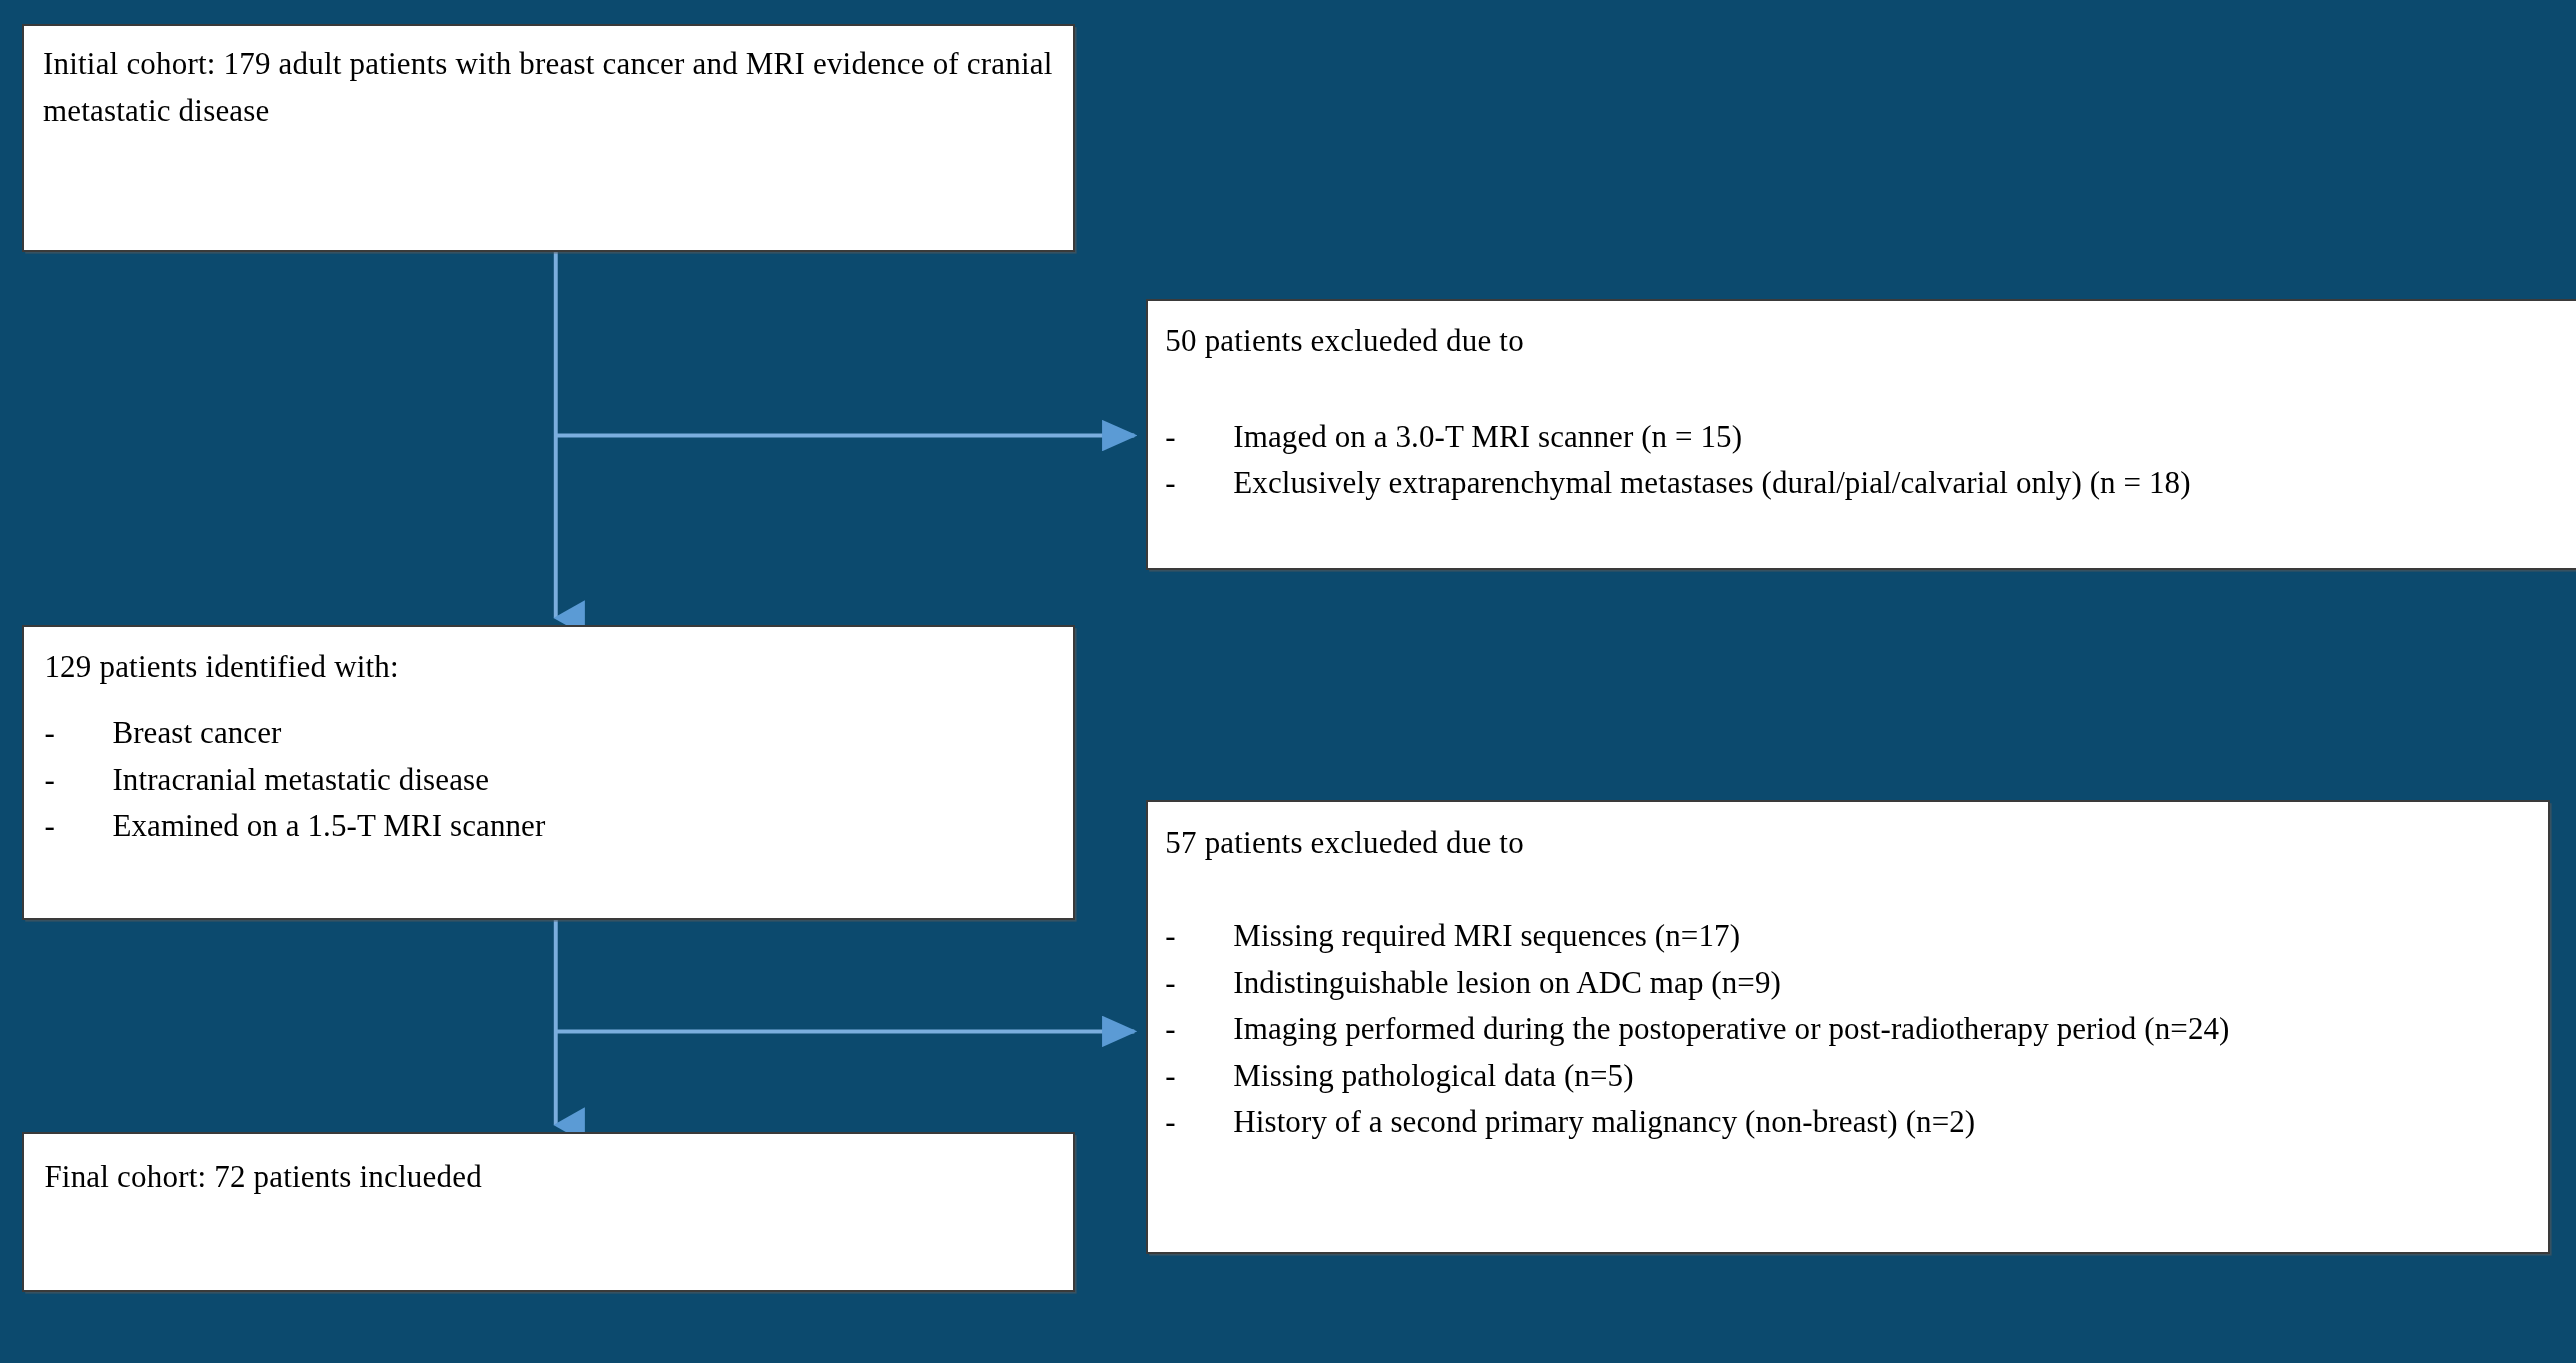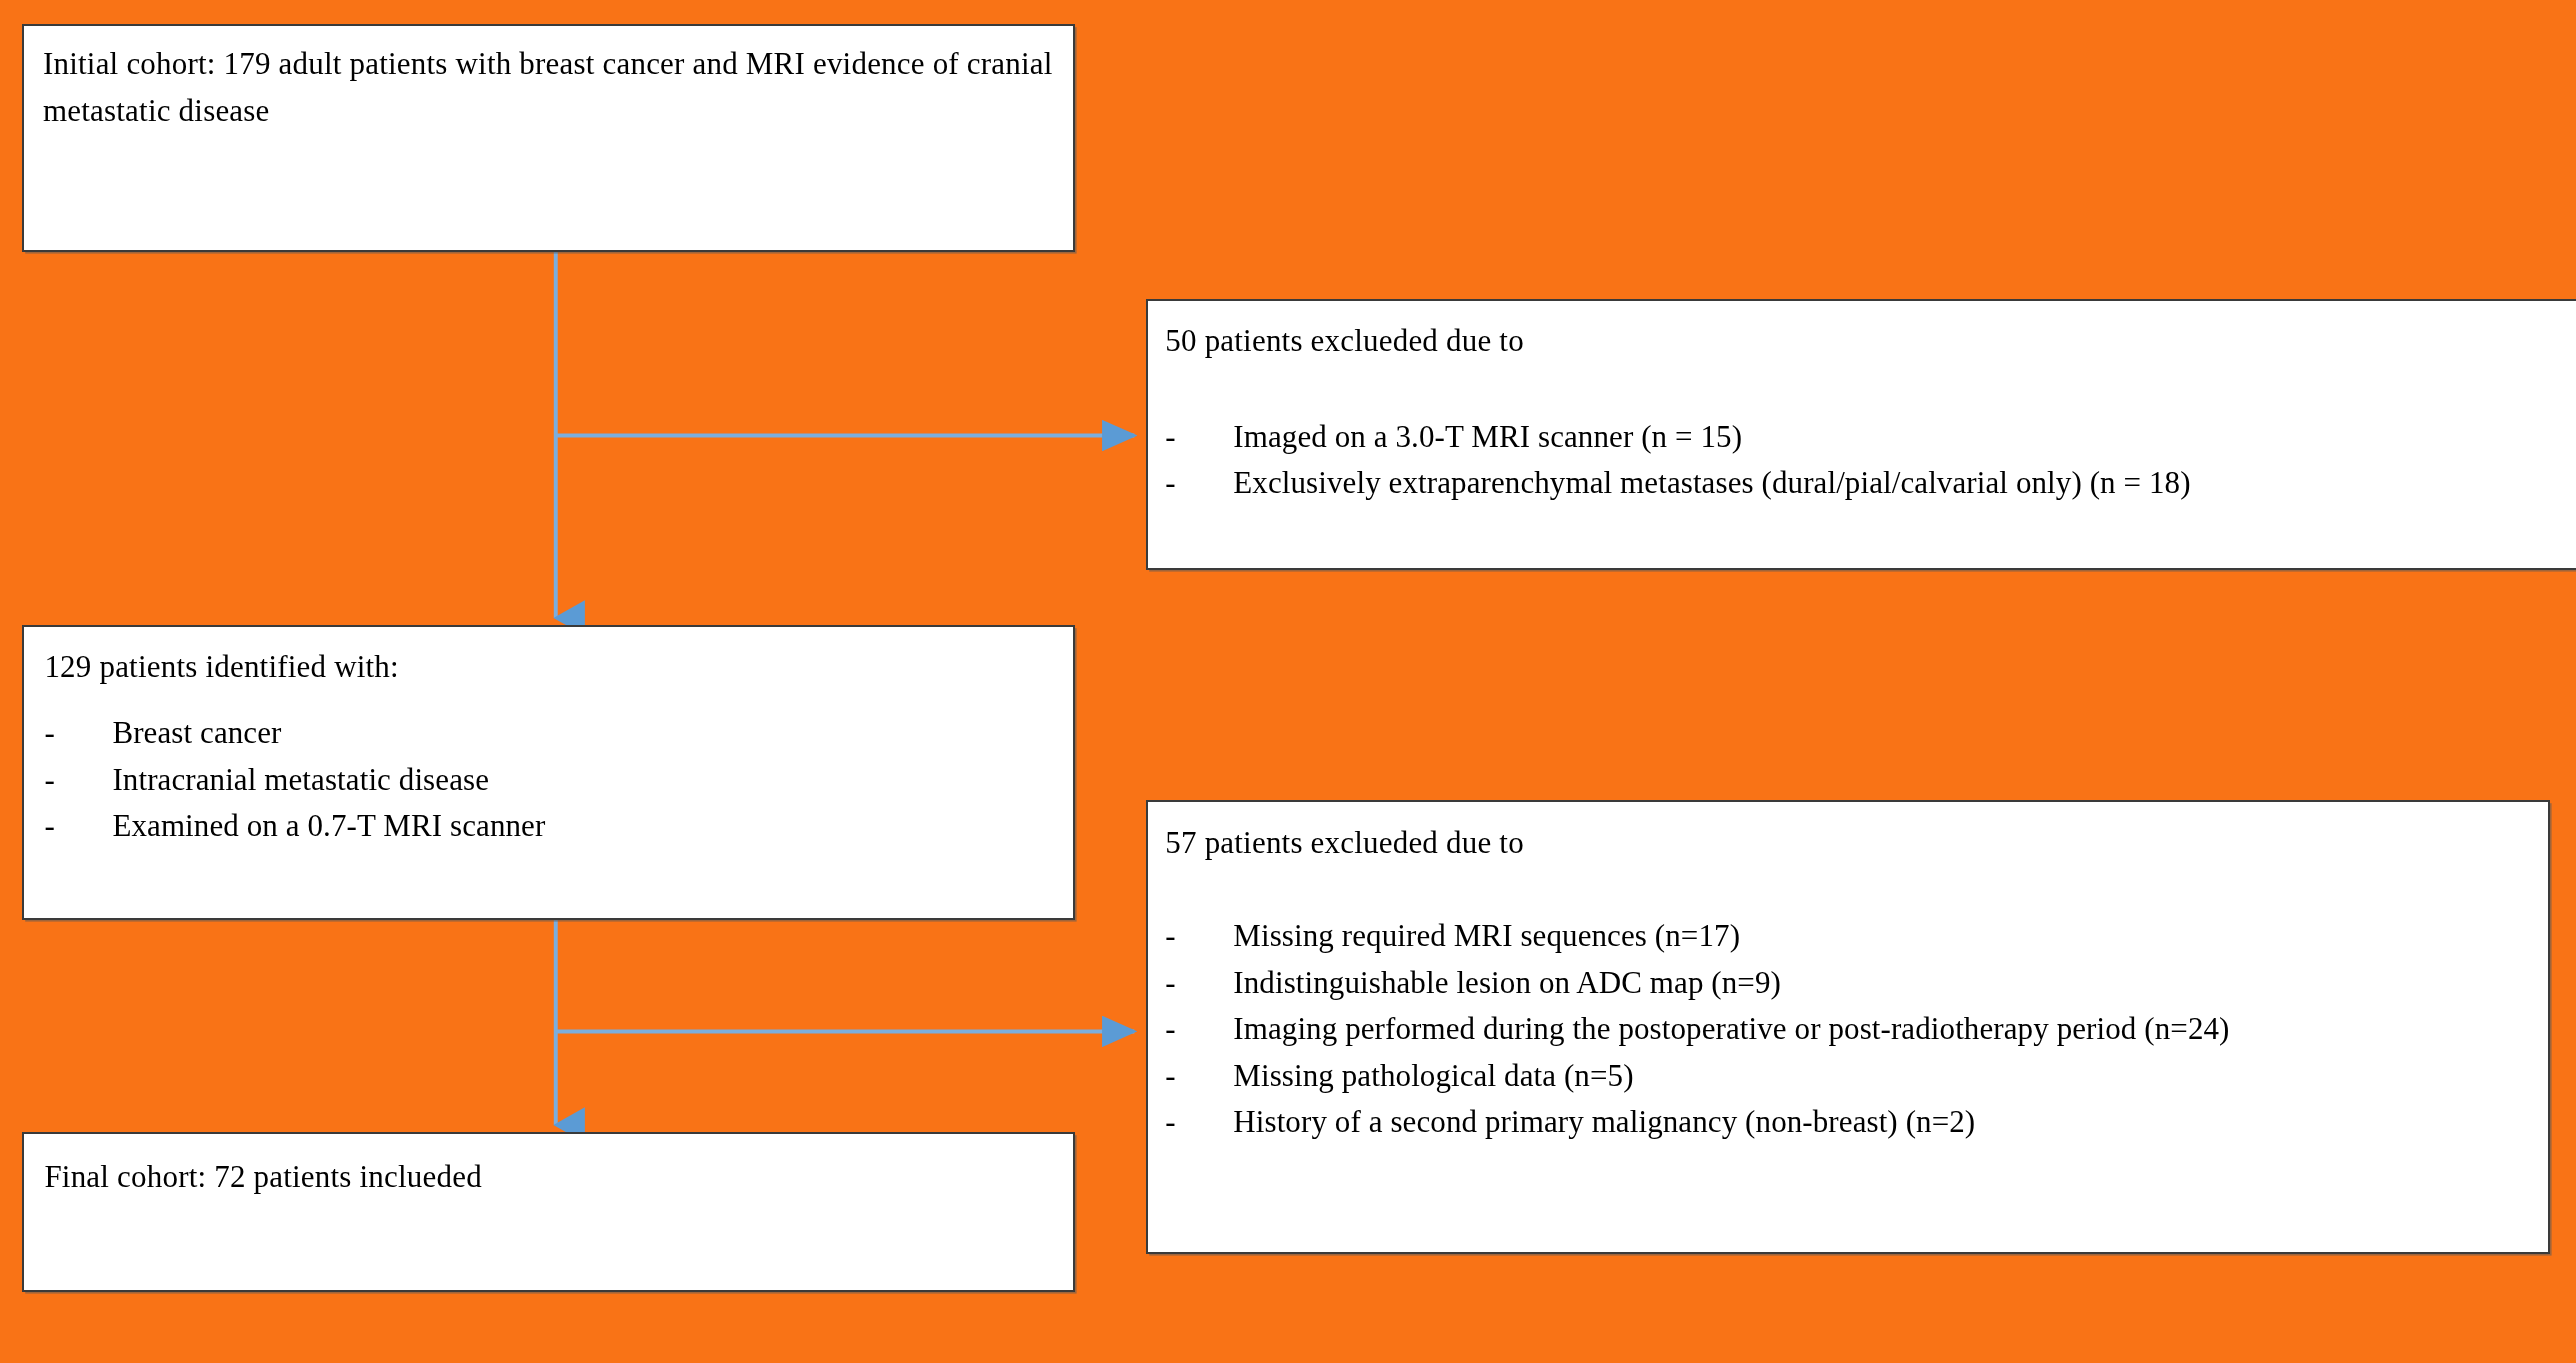--- a/index.html
+++ b/index.html
@@ -9,21 +9,21 @@
     background: #ffffff;
   }
   body {
     font-family: "Liberation Serif", "DejaVu Serif", serif;
     color: #000000;
   }
   #canvas {
     position: relative;
     width: 2576px;
     height: 1364px;
-    background: #f97316;
+    background: #0c4a6e;
     overflow: hidden;
   }
   .flow-box {
     position: absolute;
     box-sizing: border-box;
     background: #ffffff;
     border: 2.4px solid #3a3a3a;
     box-shadow: 2.4px 2.4px 0 -0.8px rgba(90,90,90,0.55);
   }
   .box-title {
@@ -141,21 +141,21 @@
         <li class="bullet-row">
           <span class="bullet-mark">-</span>
           <span class="bullet-text">Breast cancer</span>
         </li>
         <li class="bullet-row">
           <span class="bullet-mark">-</span>
           <span class="bullet-text">Intracranial metastatic disease</span>
         </li>
         <li class="bullet-row">
           <span class="bullet-mark">-</span>
-          <span class="bullet-text">Examined on a 0.7-T MRI scanner</span>
+          <span class="bullet-text">Examined on a 1.5-T MRI scanner</span>
         </li>
       </ul>
     </div>
   </div>
 
   <div class="flow-box" id="box-final-cohort">
     <div class="inner">
       <div class="box-title">Final cohort: 72 patients inclueded</div>
     </div>
   </div>

